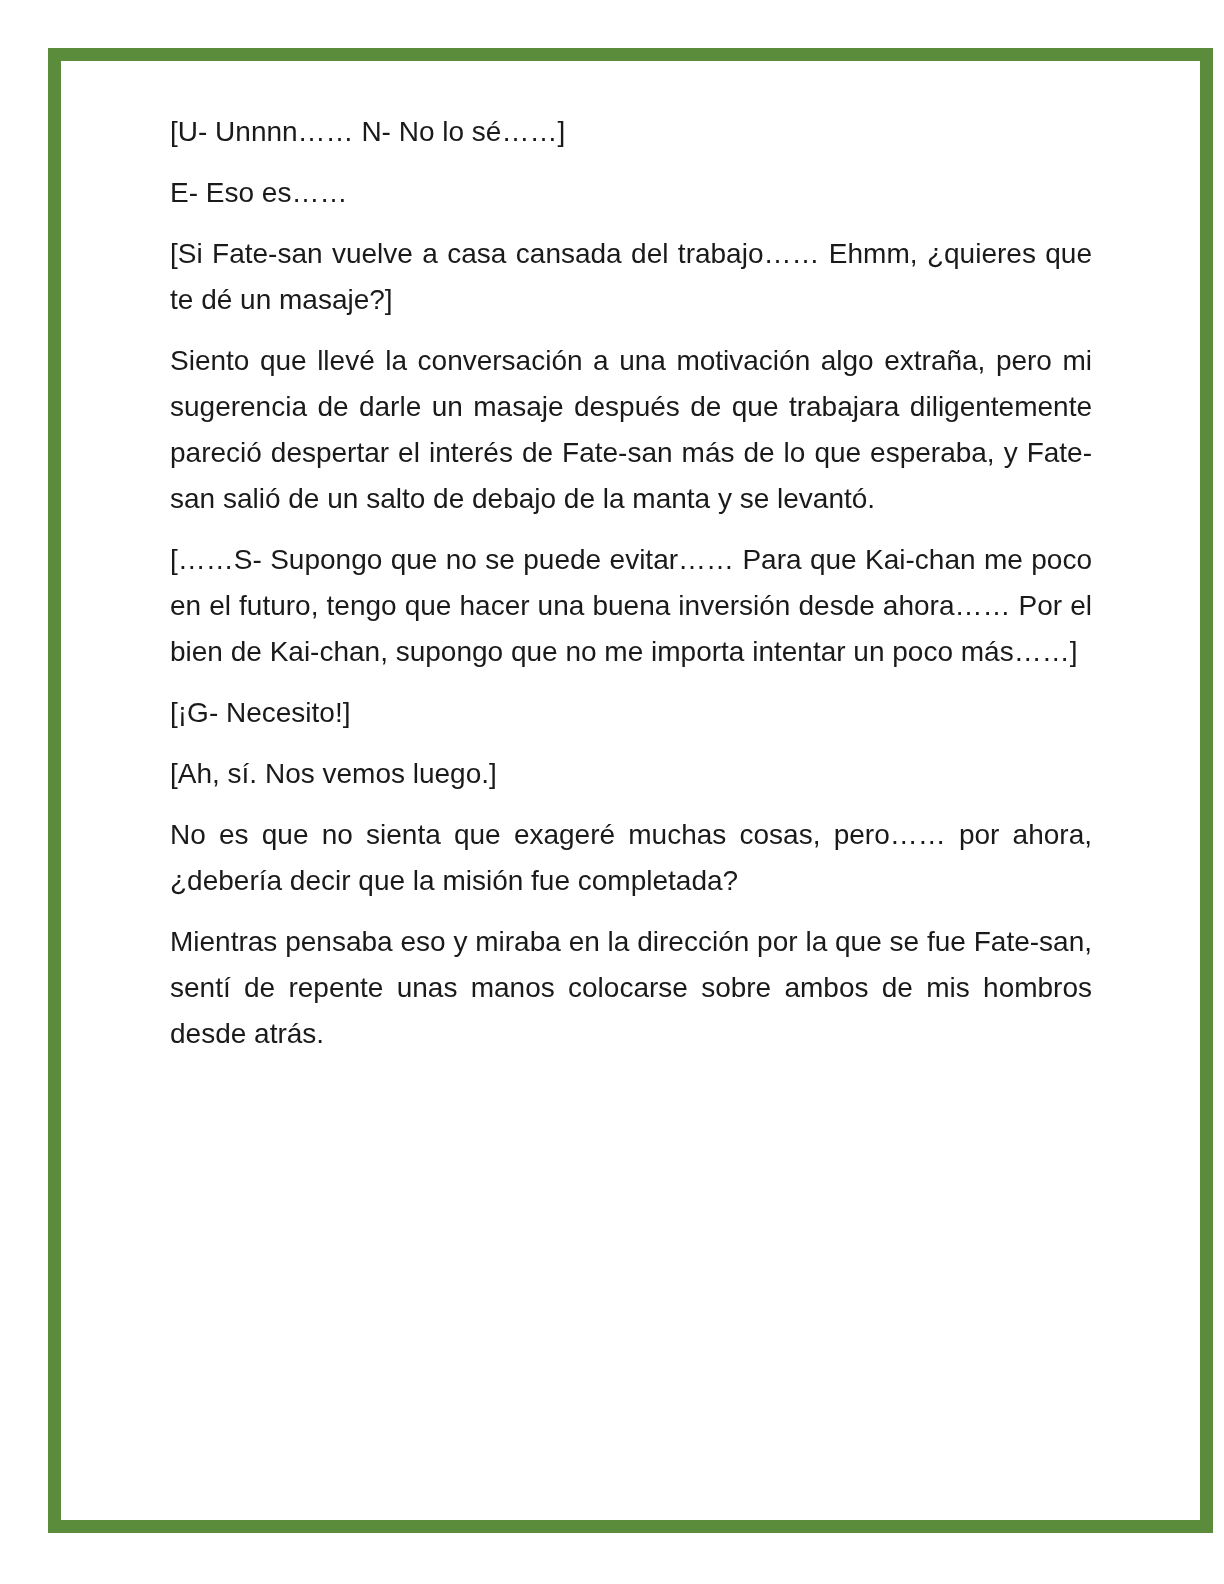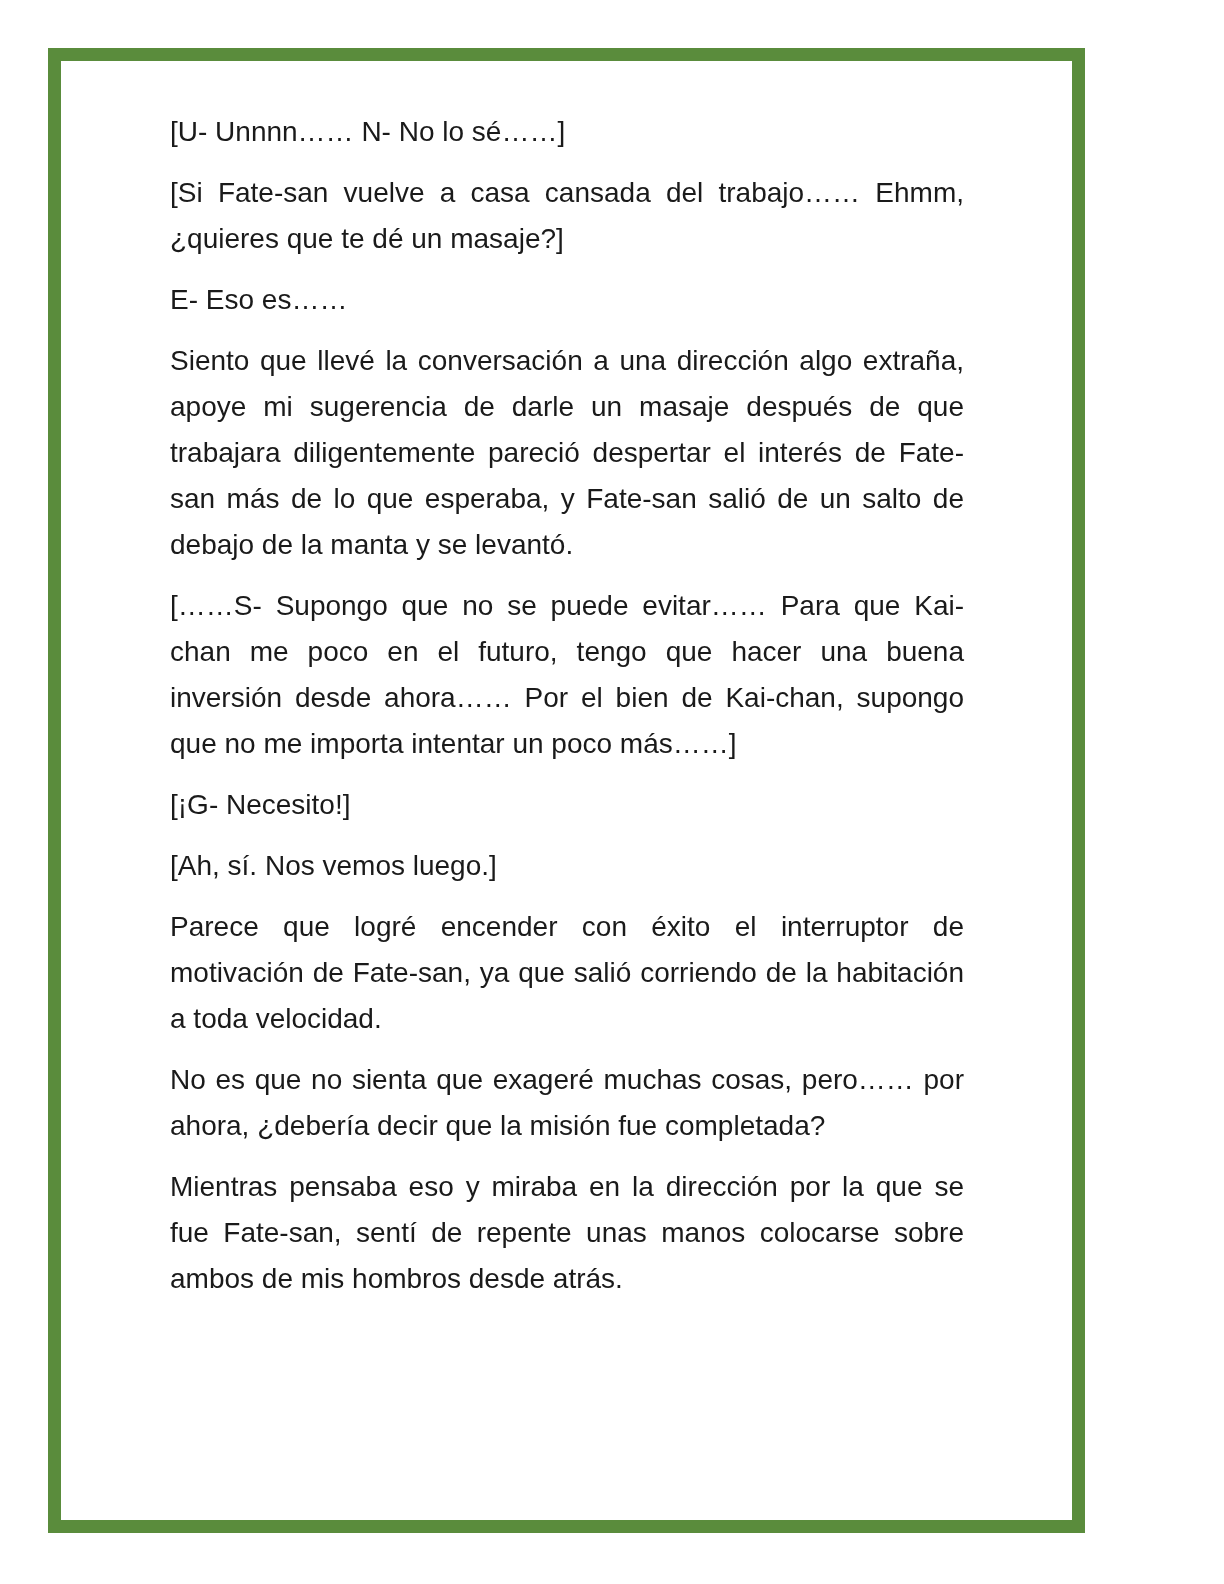--- a/index.html
+++ b/index.html
@@ -16,21 +16,21 @@
     width: 1224px;
     height: 1584px;
     background: var(--background);
     position: relative;
     font-family: "Liberation Sans", "DejaVu Sans", sans-serif;
   }
   .frame {
     position: absolute;
     left: 48px;
     top: 48px;
-    width: 1037px;
+    width: 1165px;
     height: 1485px;
     border: 13px solid var(--frame);
     background: var(--background);
   }
   .content {
     padding: 48px 108px 40px 109px;
     color: var(--text);
     font-size: 28px;
     line-height: 46px;
     text-align: justify;
@@ -38,23 +38,22 @@
   .content p {
     margin: 0 0 15px 0;
   }
 </style>
 </head>
 <body>
 
 <div class="frame">
   <div class="content">
     <p>[U- Unnnn…… N- No lo sé……]</p>
+    <p>E- Eso es……</p>
     <p>[Si Fate-san vuelve a casa cansada del trabajo…… Ehmm, ¿quieres que te dé un masaje?]</p>
-    <p>E- Eso es……</p>
-    <p>Siento que llevé la conversación a una dirección algo extraña, apoye mi sugerencia de darle un masaje después de que trabajara diligentemente pareció despertar el interés de Fate-san más de lo que esperaba, y Fate-san salió de un salto de debajo de la manta y se levantó.</p>
+    <p>Siento que llevé la conversación a una motivación algo extraña, pero mi sugerencia de darle un masaje después de que trabajara diligentemente pareció despertar el interés de Fate-san más de lo que esperaba, y Fate-san salió de un salto de debajo de la manta y se levantó.</p>
     <p>[……S- Supongo que no se puede evitar…… Para que Kai-chan me poco en el futuro, tengo que hacer una buena inversión desde ahora…… Por el bien de Kai-chan, supongo que no me importa intentar un poco más……]</p>
     <p>[¡G- Necesito!]</p>
     <p>[Ah, sí. Nos vemos luego.]</p>
-    <p>Parece que logré encender con éxito el interruptor de motivación de Fate-san, ya que salió corriendo de la habitación a toda velocidad.</p>
     <p>No es que no sienta que exageré muchas cosas, pero…… por ahora, ¿debería decir que la misión fue completada?</p>
     <p>Mientras pensaba eso y miraba en la dirección por la que se fue Fate-san, sentí de repente unas manos colocarse sobre ambos de mis hombros desde atrás.</p>
   </div>
 </div>
 
 </body></html>

